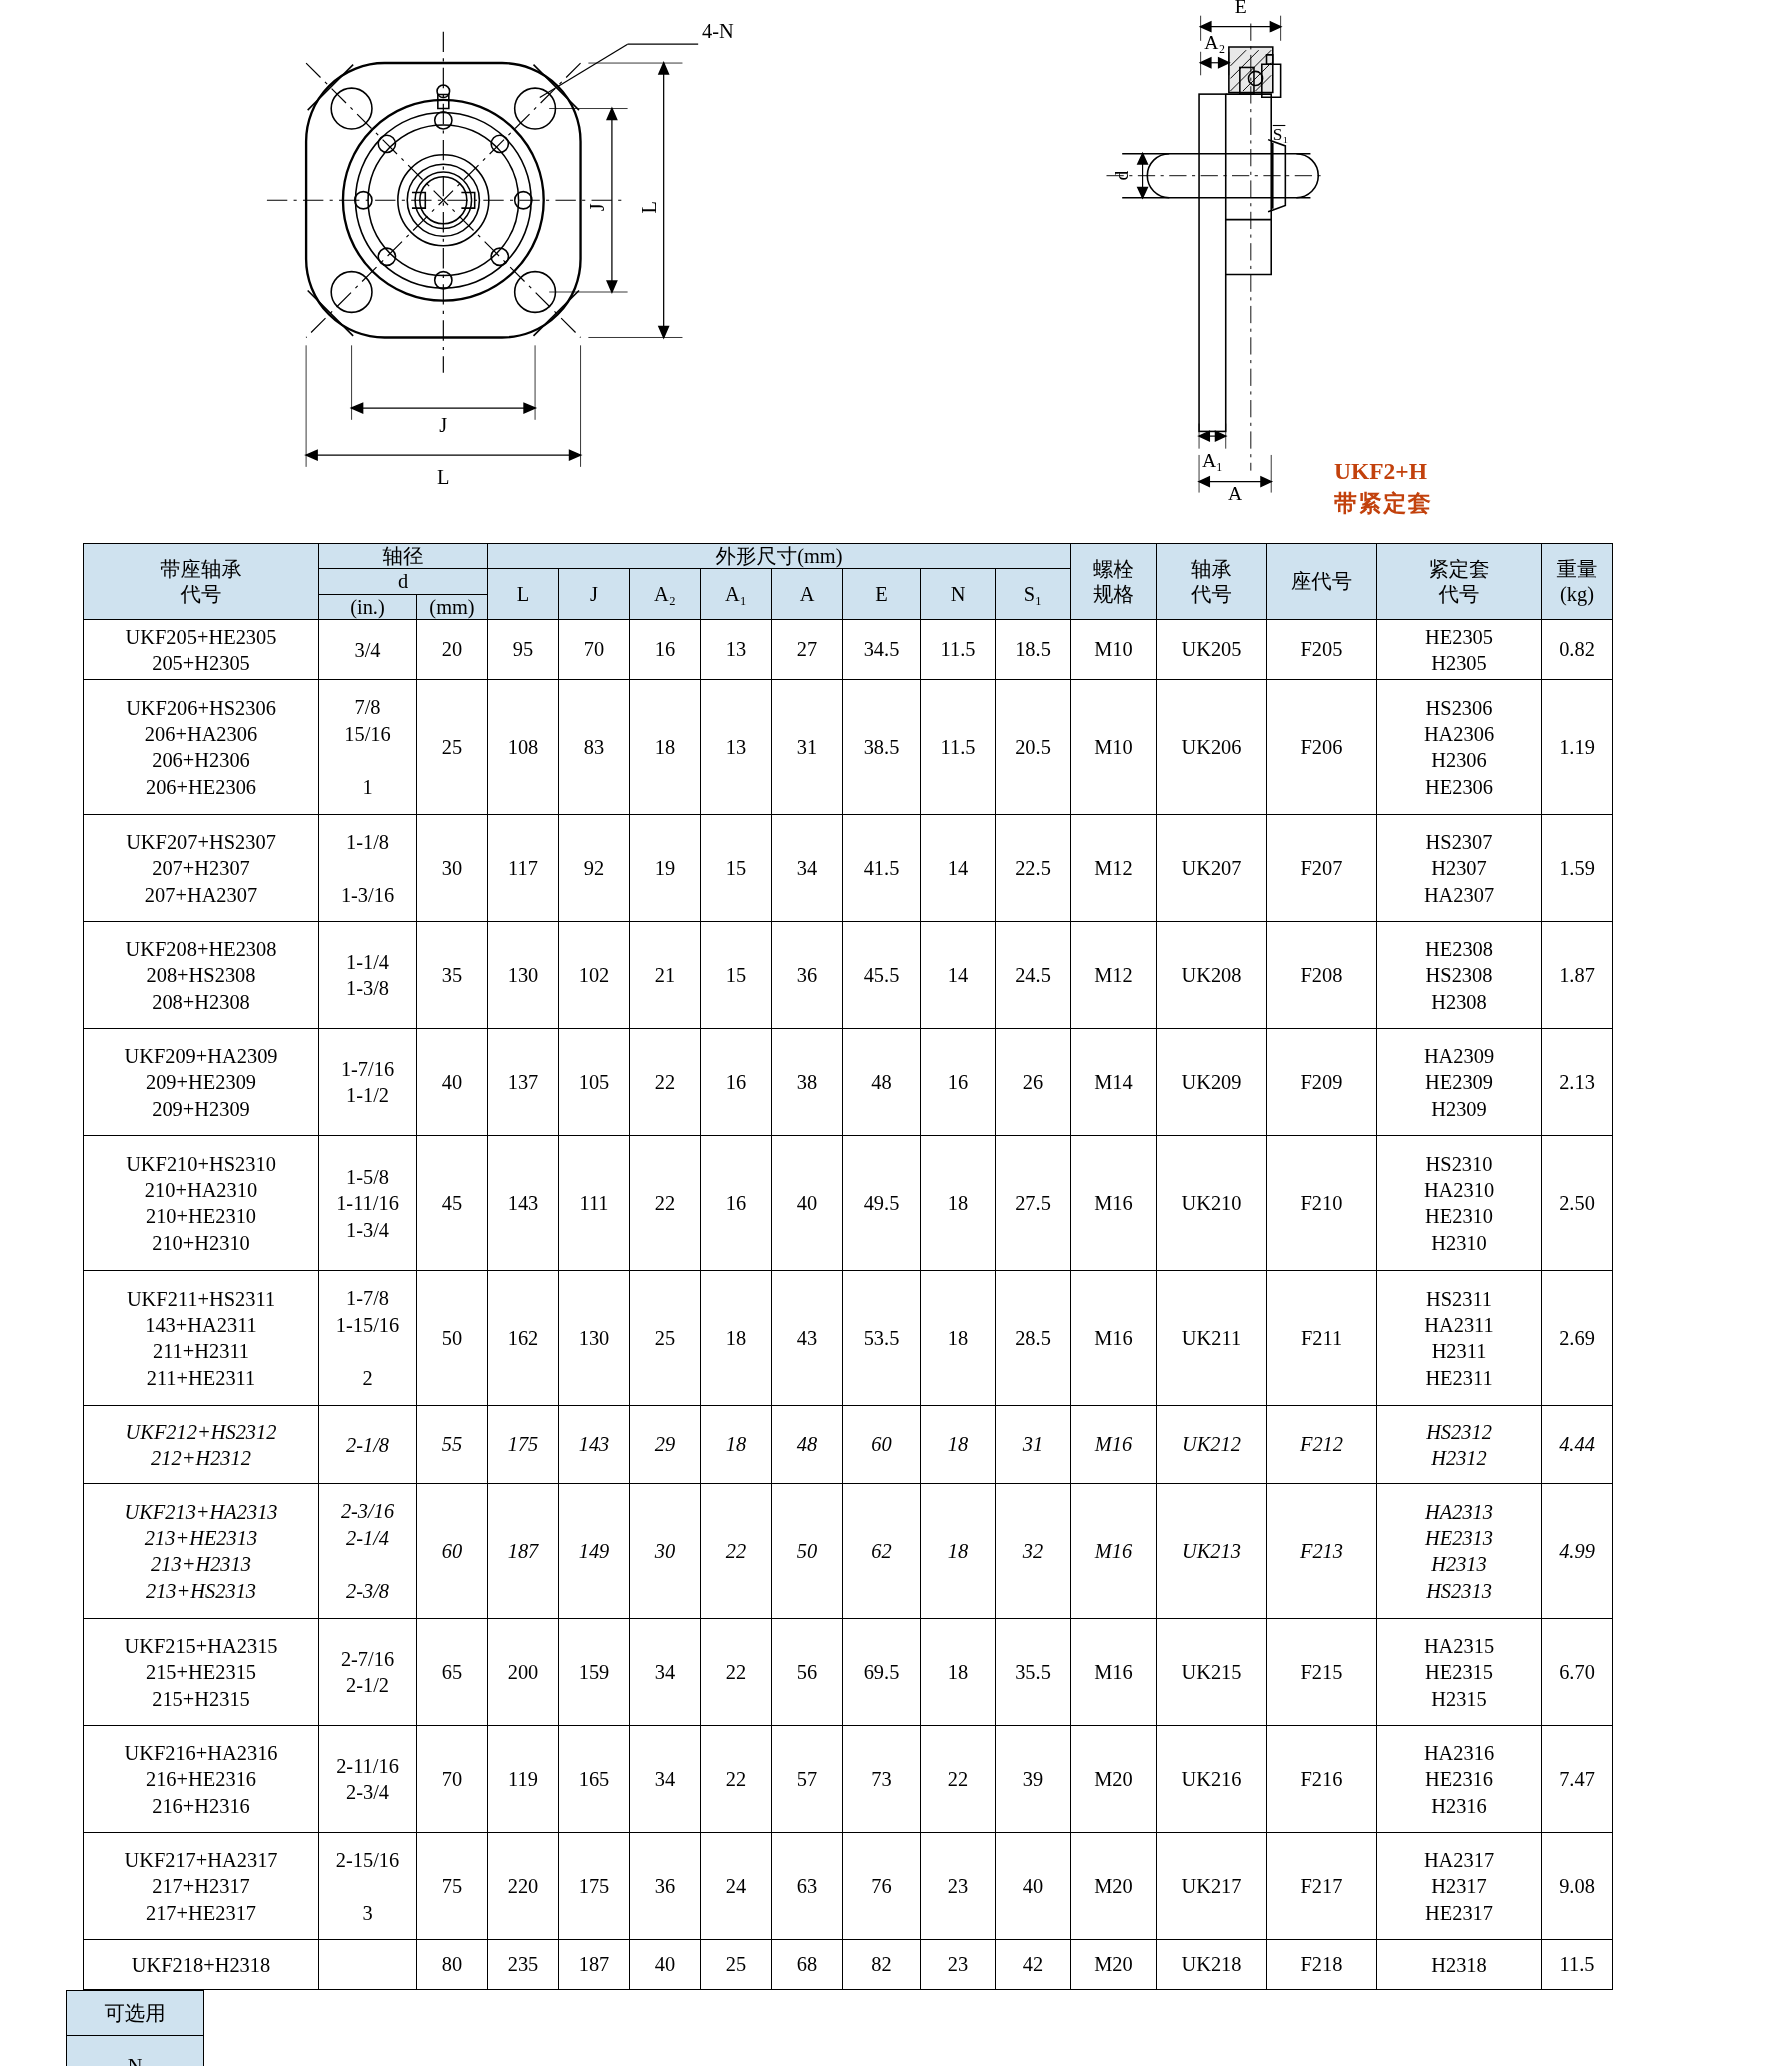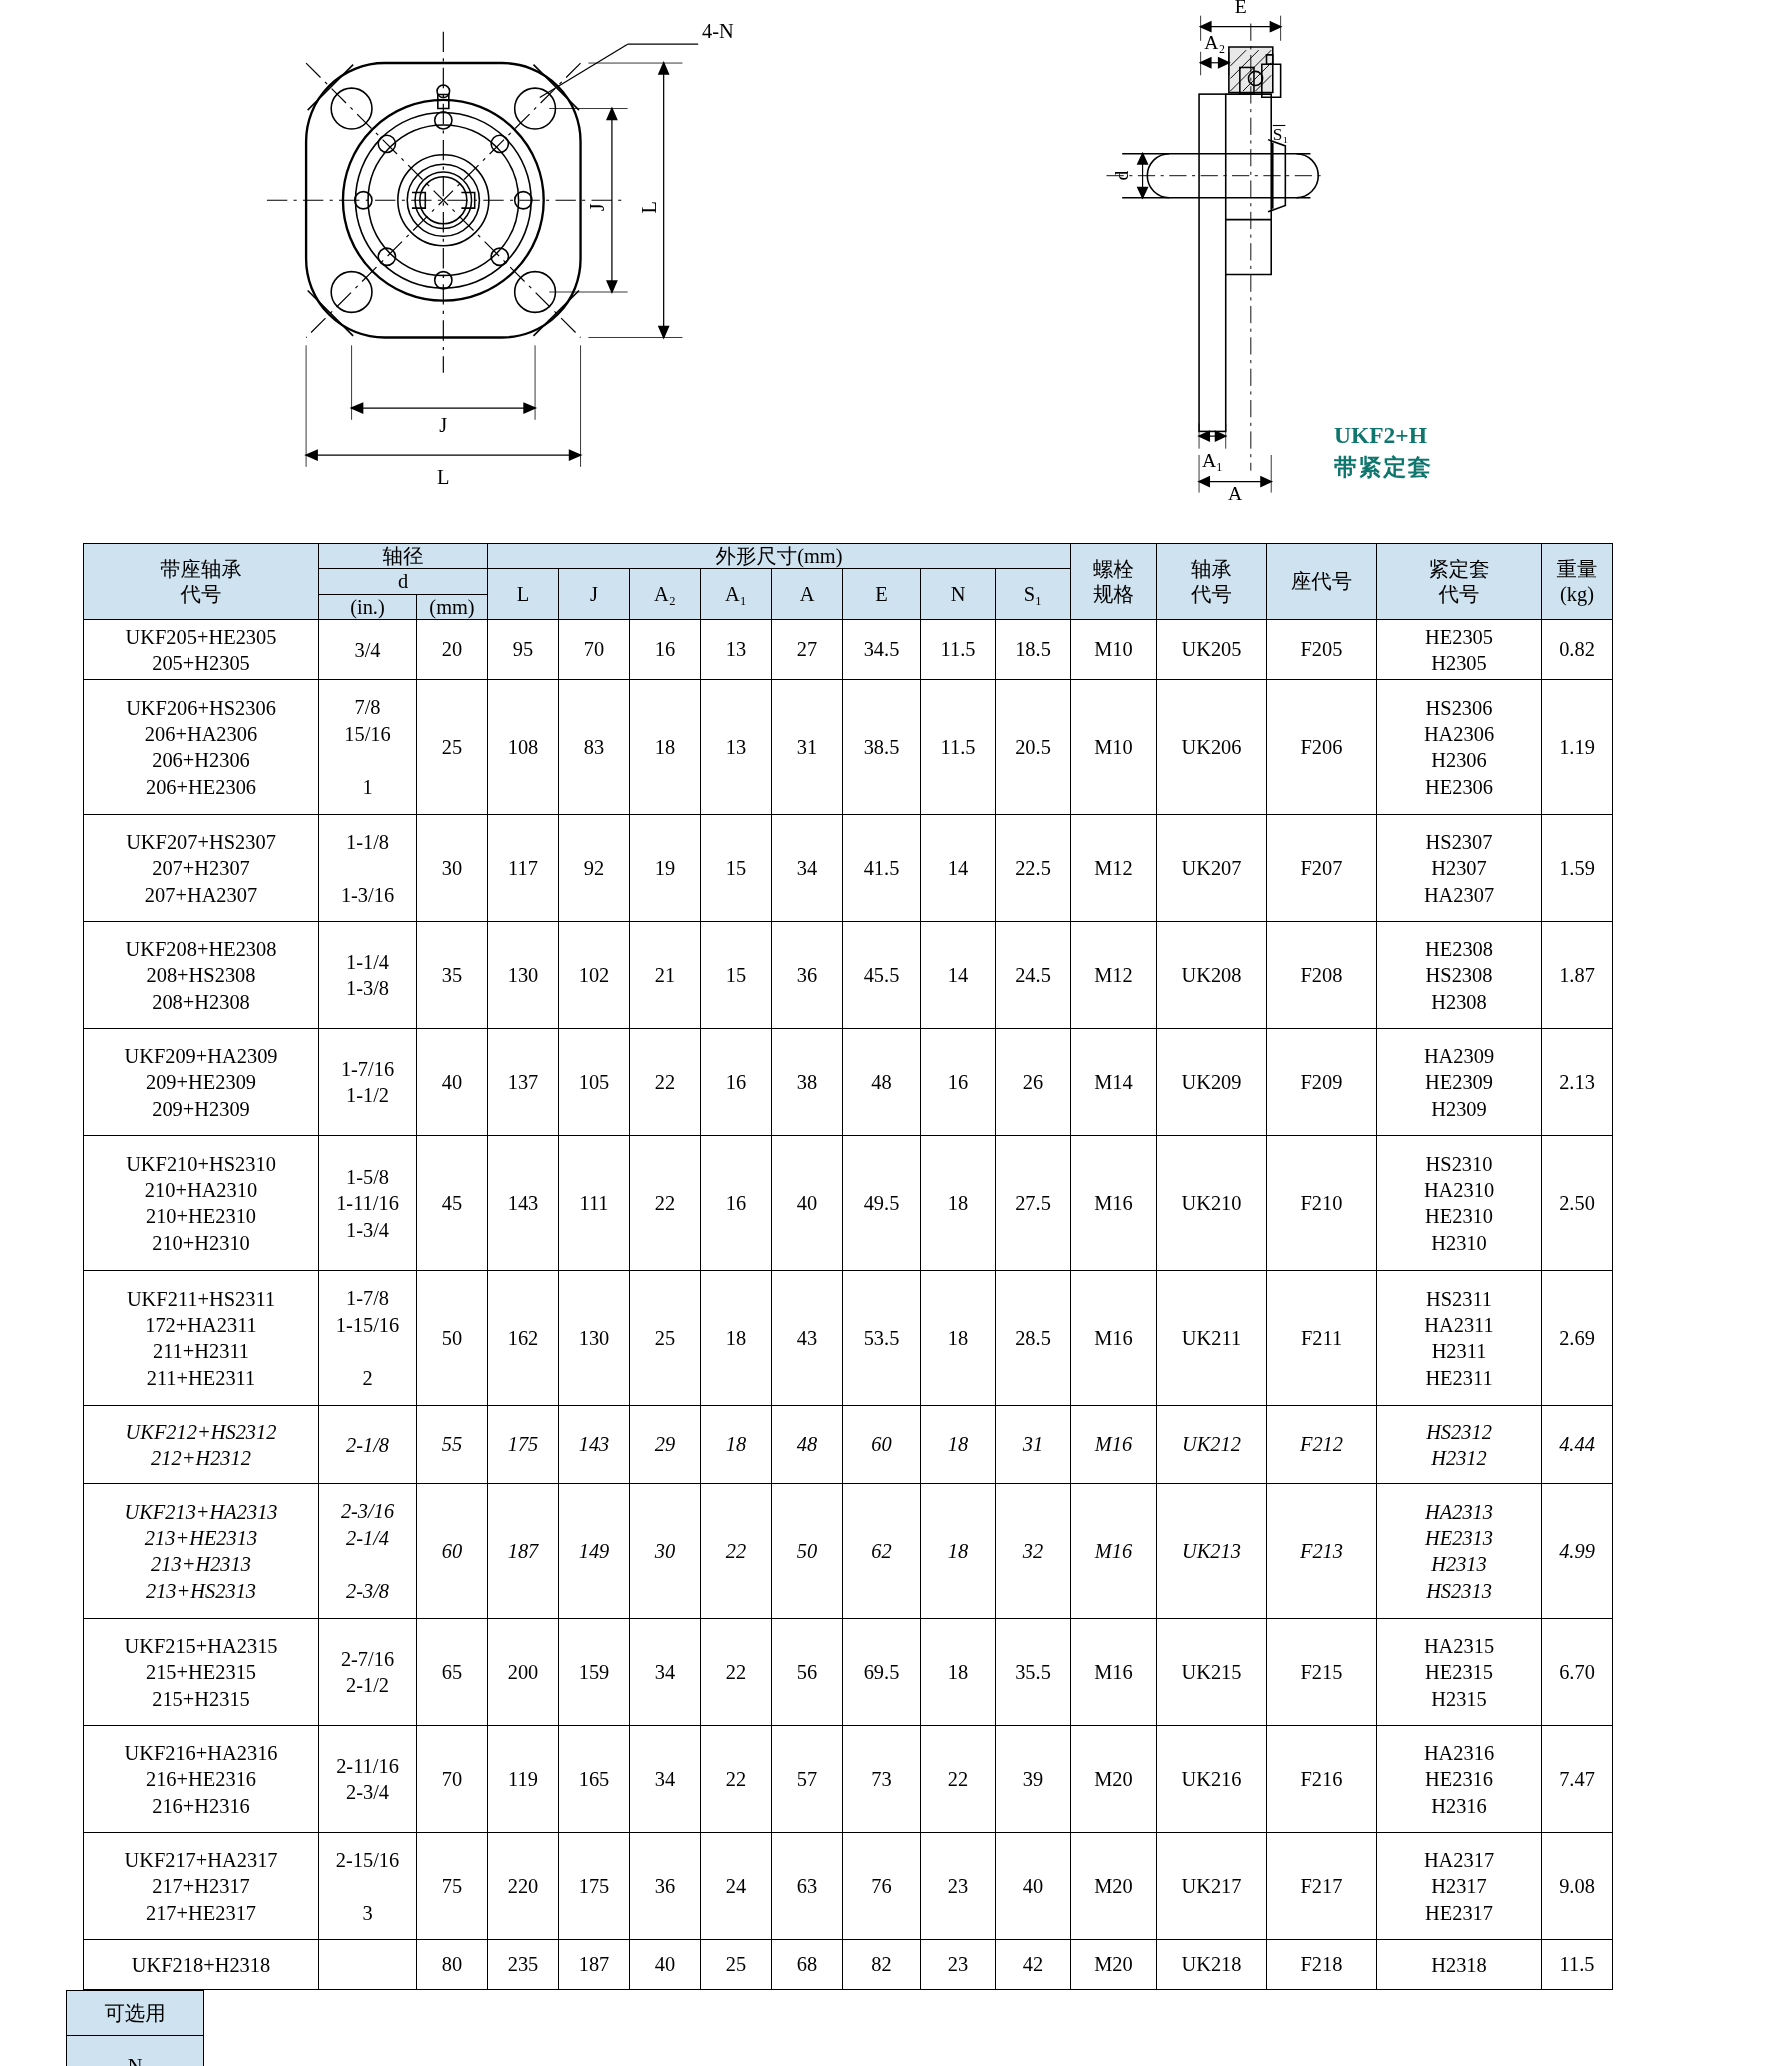--- a/index.html
+++ b/index.html
@@ -34,22 +34,22 @@
   .dwg-right {
     position: absolute;
     left: 1075px;
     top: 0px;
     width: 314px;
     height: 502px;
   }
   .label-block {
     position: absolute;
     left: 1334px;
-    top: 420px;
-    color: #0f766e;
+    top: 456px;
+    color: #c2410c;
     font-weight: bold;
     font-size: 23.5px;
     line-height: 1.35;
     text-align: left;
     font-family: "Liberation Serif", serif;
   }
   .label-block .l2 {
     letter-spacing: 1.6px;
     font-size: 23px;
   }
@@ -487,21 +487,21 @@
             <td class="num">UK210</td>
             <td class="num">F210</td>
             <td class="lock-cell">HS2310
 HA2310
 HE2310
 H2310</td>
             <td class="weight-cell">2.50</td>
           </tr>
           <tr style="height: 135px;">
             <td class="code-cell">UKF211+HS2311
-172+HA2311
+143+HA2311
 211+H2311
 211+HE2311</td>
             <td class="d-in">1-7/8
 1-15/16
 
 2</td>
             <td class="d-mm">50</td>
             <td class="num">162</td>
             <td class="num">130</td>
             <td class="num">25</td>

